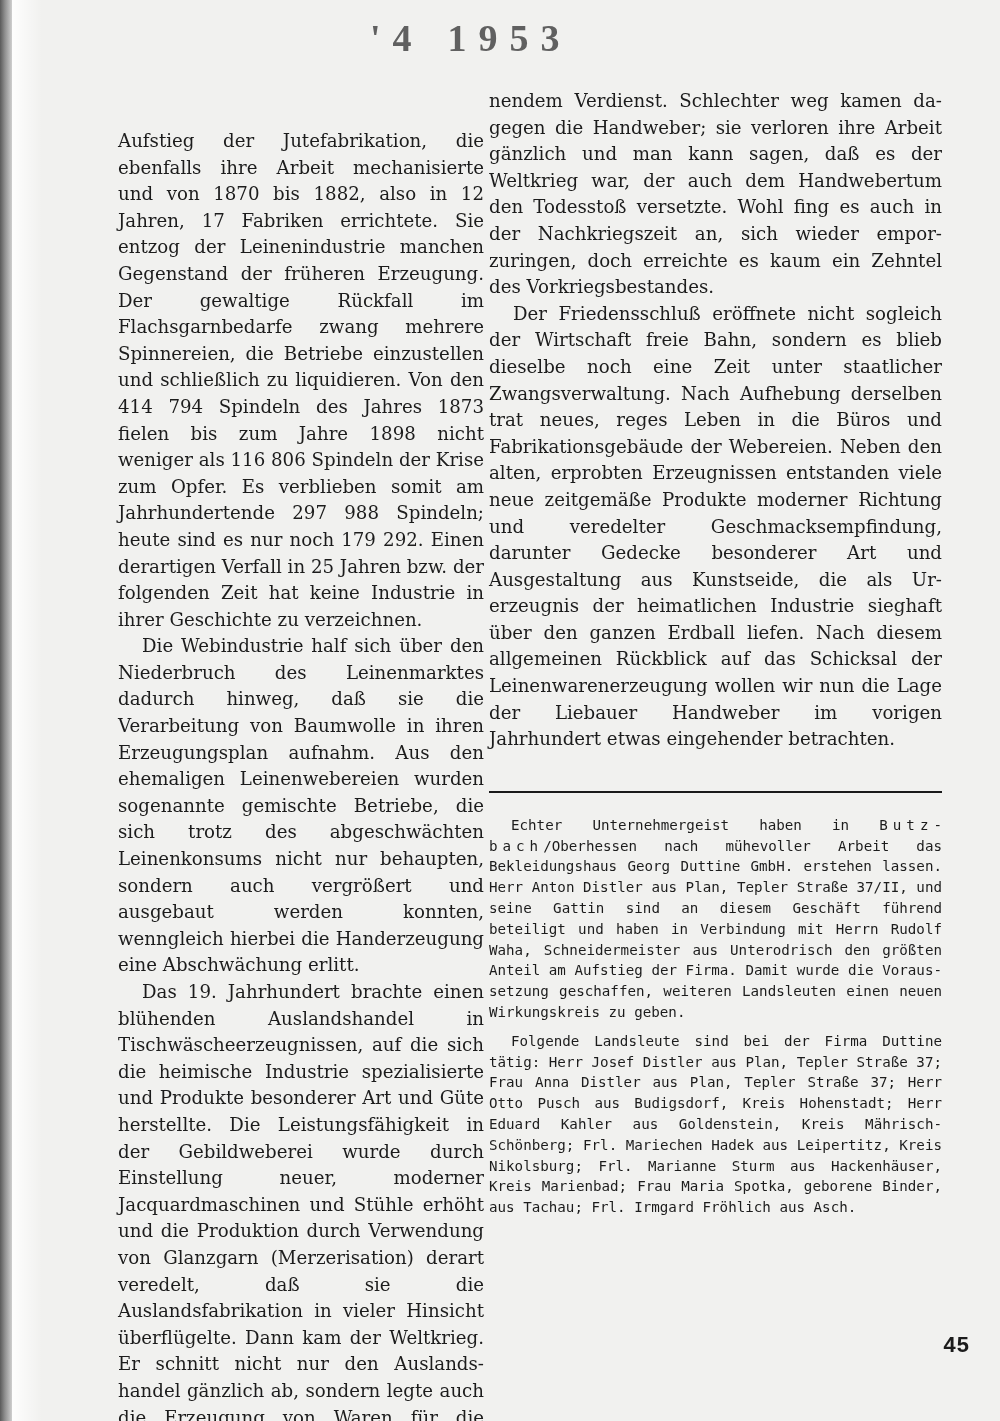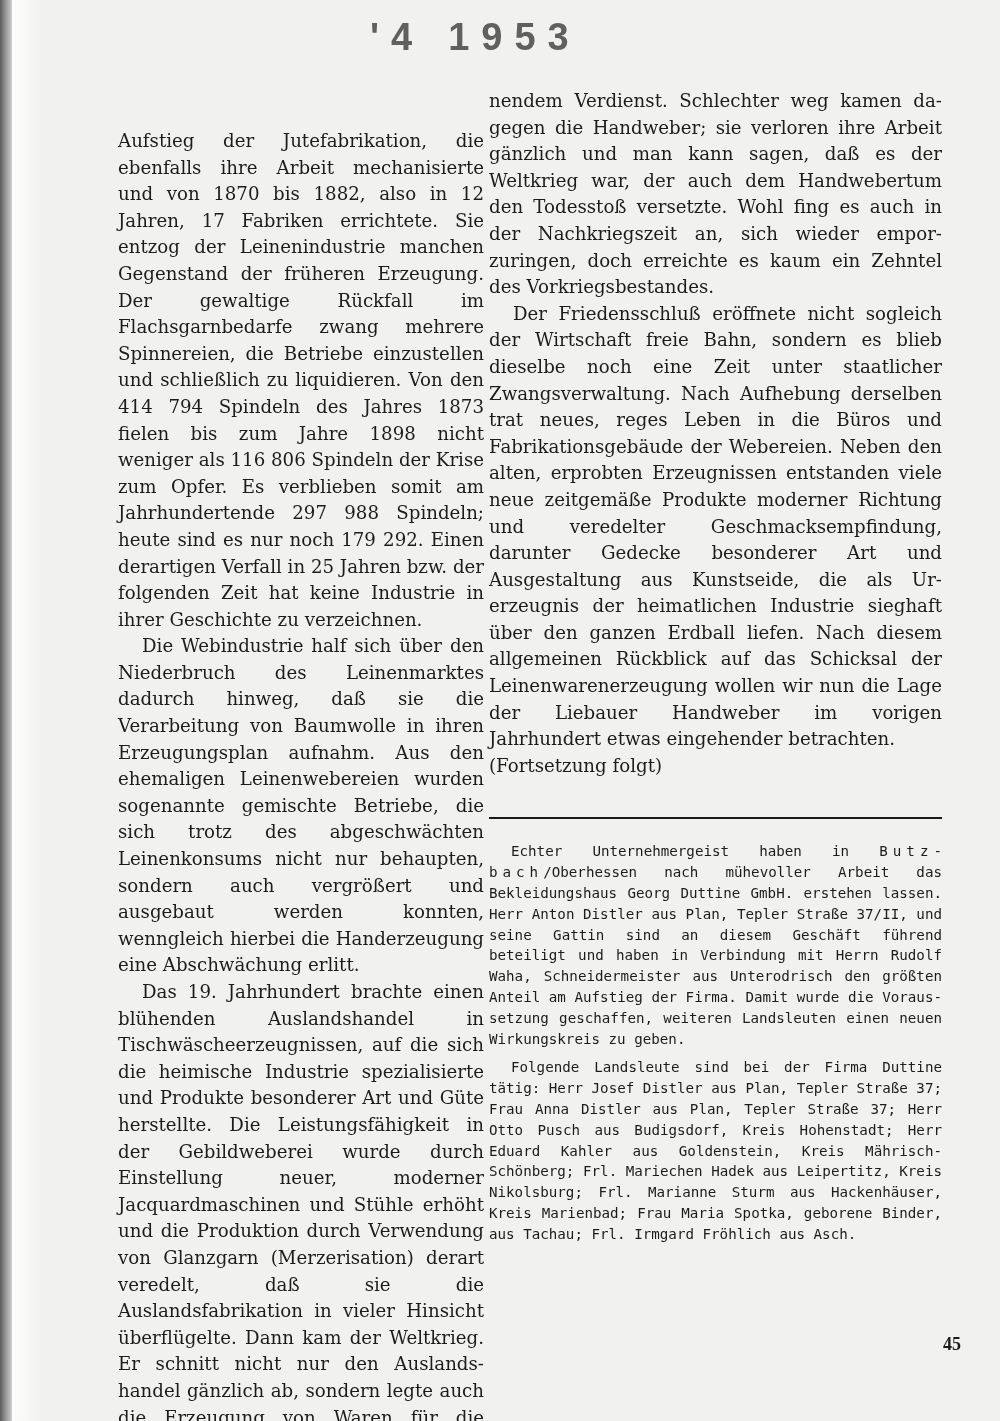--- a/index.html
+++ b/index.html
@@ -12,21 +12,21 @@
     .binding-edge {
       position: absolute; left: 0; top: 0; width: 12px; height: 1421px;
       background: linear-gradient(to right, #5a5a5a 0%, #8e8e8e 40%, #cfcfcf 100%);
     }
     .binding-shadow {
       position: absolute; left: 12px; top: 0; width: 30px; height: 1421px;
       background: linear-gradient(to right, rgba(255,255,255,0.9), rgba(241,241,239,0));
     }
     .header-stamp {
       position: absolute; top: 16px; left: 370px;
-      font-family: Liberation Sans, sans-serif;
+      font-family: Liberation Serif, serif;
       font-weight: bold; font-size: 38px; color: #606060; letter-spacing: 12px;
     }
     .header-stamp .issue { margin-right: 24px; }
     .col {
       position: absolute; top: 88px;
       font-size: 18.2px; line-height: 26.6px;
     }
     .col-left { left: 118px; width: 366px; }
     .col-right { left: 489px; width: 453px; }
     .col p { margin: 0; text-align: justify; hyphens: manual; }
@@ -41,22 +41,22 @@
     .notice {
       font-family: "DejaVu Sans Mono", "Liberation Mono", monospace;
       font-size: 14.2px; line-height: 20.8px;
     }
     .notice p { text-align: justify; margin: 0; }
     .notice p.indent { text-indent: 22px; }
     .notice .spaced { letter-spacing: 5px; }
     .notice b { font-weight: normal; }
     .page-number {
       position: absolute; left: 943px; top: 1334px;
-      font-family: Liberation Serif, serif;
-      font-size: 18px; font-weight: bold;
+      font-family: Liberation Mono, monospace;
+      font-size: 22px; font-weight: bold;
     }
   </style>
 </head>
 <body>
 
 <div class="binding-edge"></div>
 <div class="binding-shadow"></div>
 
 <div class="header-stamp">
   <span class="issue">'4</span><span>1953</span>
@@ -64,21 +64,20 @@
 
 <div class="col col-left">
   <p class="first-left">Aufstieg der Jutefabrikation, die ebenfalls ihre Arbeit mechanisierte und von 1870 bis 1882, also in 12 Jahren, 17 Fabriken errichtete. Sie entzog der Leinenindustrie manchen Gegen­stand der früheren Erzeugung. Der gewaltige Rückfall im Flachsgarnbedarfe zwang mehrere Spinnereien, die Betriebe einzustellen und schließlich zu liquidieren. Von den 414 794 Spindeln des Jahres 1873 fielen bis zum Jahre 1898 nicht weniger als 116 806 Spindeln der Krise zum Opfer. Es verblieben somit am Jahrhundertende 297 988 Spindeln; heute sind es nur noch 179 292. Einen derartigen Verfall in 25 Jahren bzw. der folgenden Zeit hat keine Industrie in ihrer Geschichte zu ver­zeichnen.</p>
   <p class="indent">Die Webindustrie half sich über den Nie­derbruch des Leinenmarktes dadurch hinweg, daß sie die Verarbeitung von Baumwolle in ihren Erzeugungsplan aufnahm. Aus den ehe­maligen Leinenwebereien wurden sogenannte gemischte Betriebe, die sich trotz des abge­schwächten Leinenkonsums nicht nur behaup­ten, sondern auch vergrößert und ausgebaut werden konnten, wenngleich hierbei die Hand­erzeugung eine Abschwächung erlitt.</p>
   <p class="indent">Das 19. Jahrhundert brachte einen blühen­den Auslandshandel in Tischwäscheerzeugnis­sen, auf die sich die heimische Industrie spe­zialisierte und Produkte besonderer Art und Güte herstellte. Die Leistungsfähigkeit in der Gebildweberei wurde durch Einstellung neuer, moderner Jacquardmaschinen und Stühle er­höht und die Produktion durch Verwendung von Glanzgarn (Merzerisation) derart ver­edelt, daß sie die Auslandsfabrikation in vie­ler Hinsicht überflügelte. Dann kam der Weltkrieg. Er schnitt nicht nur den Auslands­handel gänzlich ab, sondern legte auch die Erzeugung von Waren für die Privatwirt­schaft vollständig in Fesseln. Die mechani­schen Webereibetriebe waren genötigt, sich auf die Erzeugung grober Gewebe für den Heeresbedarf aus Leinen, Baumwolle und schließlich aus Papiergarnen umzustellen, fan­den darin aber gute Beschäftigung bei loh­</p>
 </div>
 
 <div class="col col-right">
   <p>nendem Verdienst. Schlechter weg kamen da­gegen die Handweber; sie verloren ihre Ar­beit gänzlich und man kann sagen, daß es der Weltkrieg war, der auch dem Handwebertum den Todesstoß versetzte. Wohl fing es auch in der Nachkriegszeit an, sich wieder empor­zuringen, doch erreichte es kaum ein Zehntel des Vorkriegsbestandes.</p>
   <p class="indent">Der Friedensschluß eröffnete nicht sogleich der Wirtschaft freie Bahn, sondern es blieb dieselbe noch eine Zeit unter staatlicher Zwangsverwaltung. Nach Aufhebung derselben trat neues, reges Leben in die Büros und Fabrikationsgebäude der Webereien. Neben den alten, erprobten Erzeugnissen entstanden viele neue zeitgemäße Produkte moderner Richtung und veredelter Geschmacksempfin­dung, darunter Gedecke besonderer Art und Ausgestaltung aus Kunstseide, die als Ur­erzeugnis der heimatlichen Industrie sieghaft über den ganzen Erdball liefen. Nach diesem allgemeinen Rückblick auf das Schicksal der Leinenwarenerzeugung wollen wir nun die Lage der Liebauer Handweber im vorigen Jahrhundert etwas eingehender betrachten.</p>
-  <p class="continued">(Fortsetzung folgt)</p>
 
   <div class="rule"></div>
 
   <div class="notice">
     <p class="indent"><span>Echter Unternehmergeist haben in </span><span class="spaced">Butz­bach</span><span>/Oberhessen nach mühevoller Arbeit das </span><b>Bekleidungshaus Georg Duttine GmbH.</b><span> erstehen lassen. Herr Anton Distler aus Plan, Tepler Straße 37/II, und seine Gattin sind an diesem Geschäft führend beteiligt und haben in Ver­bindung mit Herrn Rudolf Waha, Schneider­meister aus Unterodrisch den größten Anteil am Aufstieg der Firma. Damit wurde die Voraus­setzung geschaffen, weiteren Landsleuten einen neuen Wirkungskreis zu geben.</span></p>
     <p class="indent" style="margin-top:8px">Folgende Landsleute sind bei der Firma Duttine tätig: Herr Josef Distler aus Plan, Tepler Straße 37; Frau Anna Distler aus Plan, Tepler Straße 37; Herr Otto Pusch aus Budigs­dorf, Kreis Hohenstadt; Herr Eduard Kahler aus Goldenstein, Kreis Mährisch-Schönberg; Frl. Mariechen Hadek aus Leipertitz, Kreis Nikols­burg; Frl. Marianne Sturm aus Hackenhäuser, Kreis Marienbad; Frau Maria Spotka, geborene Binder, aus Tachau; Frl. Irmgard Fröhlich aus Asch.</p>
   </div>
 </div>
 
 <div class="page-number">45</div>

